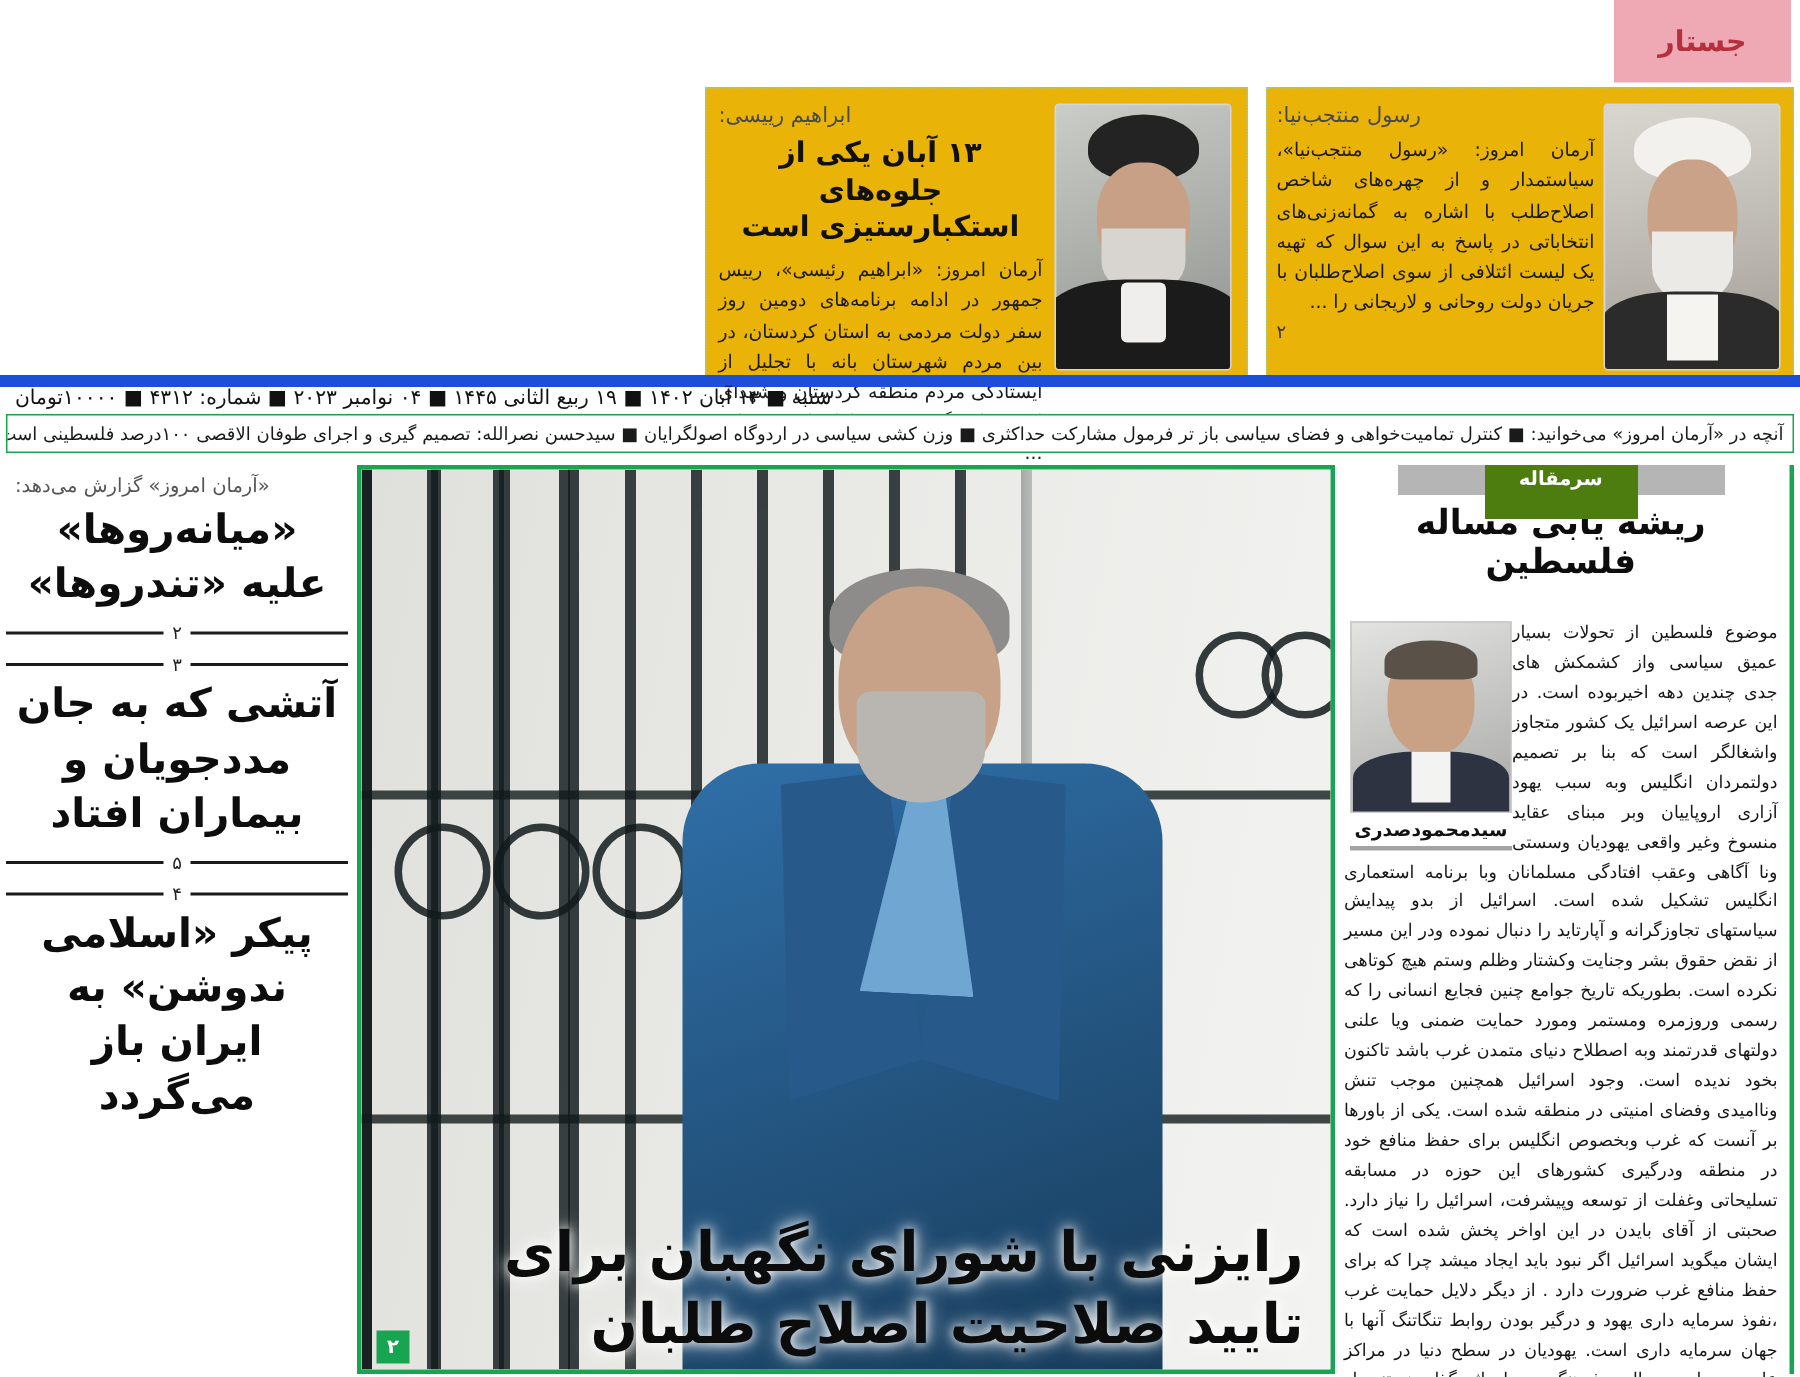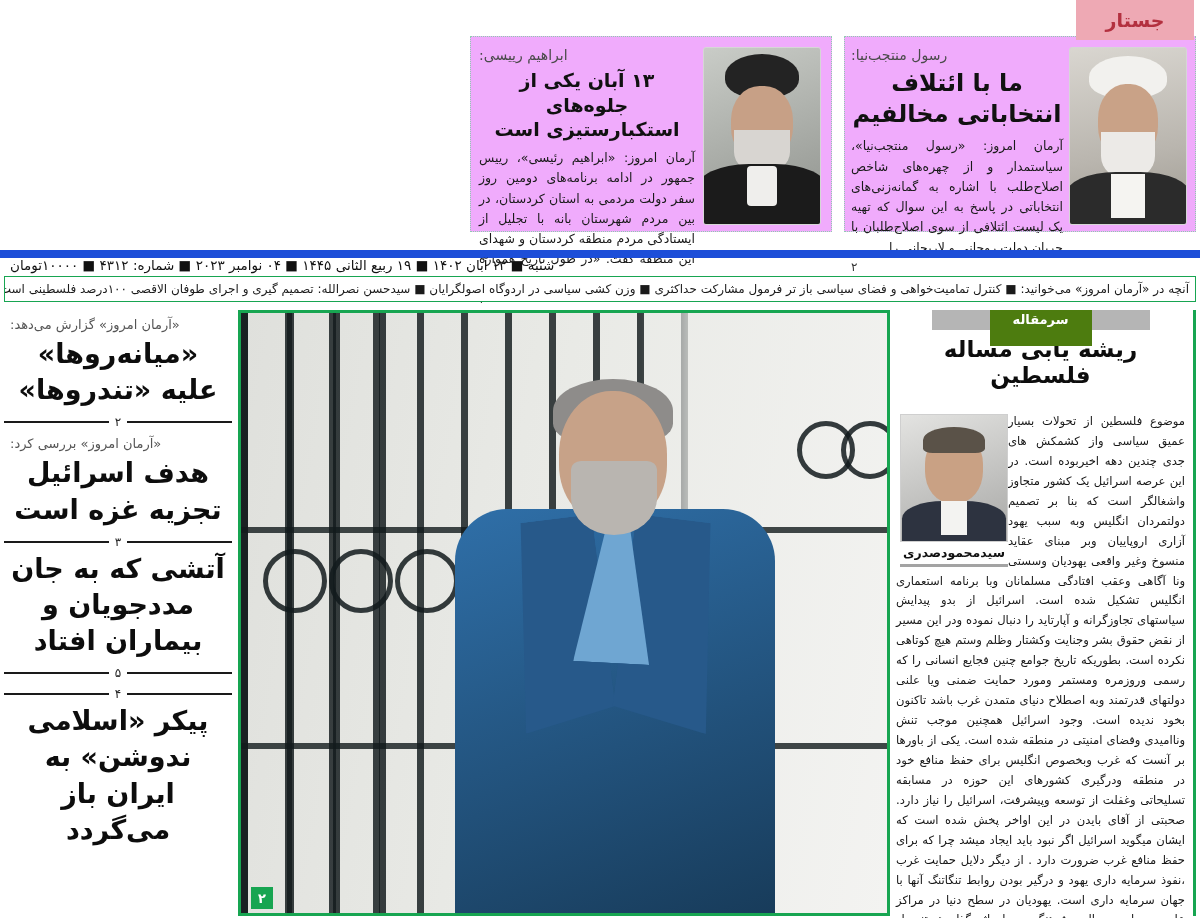--- a/index.html
+++ b/index.html
@@ -44,30 +44,30 @@
     text-shadow:1.5px 0 0 #fff,-1.5px 0 0 #fff,0 1.5px 0 #fff,0 -1.5px 0 #fff,
       2px 2px 0 #fff,-2px -2px 0 #fff;
     white-space:nowrap;
   }
   .logo-sub{
     position:absolute;right:38px;top:172px;
     font-size:16px;color:#ffffff;white-space:nowrap;
     letter-spacing:0.5px;
   }
   .jostar-badge{
-    position:absolute;right:6px;top:0;width:118px;height:40px;
+    position:absolute;right:6px;top:0;width:118px;height:55px;
     background:#eea9b4;display:flex;align-items:center;justify-content:center;
     color:#b3303f;font-size:19px;font-weight:bold;letter-spacing:4px;
     z-index:3;
   }
 
   
   .teaser{
-    position:absolute;top:36px;height:196px;
-    border:1px dotted #8fcfae;background:#f0abfc;
+    position:absolute;top:58px;height:196px;
+    border:1px dotted #8fcfae;background:#eab308;
     box-sizing:border-box;padding:6px;
   }
   .teaser-a{right:368px;width:362px;}
   .teaser-b{right:4px;width:352px;}
   .t-photo{
     position:absolute;top:10px;width:116px;height:176px;
     border:1px solid #d6d6d6;background:#cfcfcf;overflow:hidden;border-radius:3px;
   }
   .teaser-a .t-photo{right:10px;}
   .teaser-b .t-photo{right:8px;}
@@ -254,21 +254,20 @@
           <div class="p-bg"></div>
           <div class="p-turban" style="top:8px;width:78px;height:42px;background:#f2f1ee;border-radius:50% 50% 40% 40%;"></div>
           <div class="p-head" style="top:36px;width:60px;height:76px;background:#c9a287;"></div>
           <div class="p-beard" style="top:84px;width:54px;height:48px;background:#eceae7;"></div>
           <div class="p-body" style="top:124px;width:124px;height:56px;background:#2b2b2b;"></div>
           <div style="position:absolute;left:50%;transform:translateX(-50%);top:126px;width:34px;height:44px;background:#f5f4f1;"></div>
         </div>
       </div>
       <div class="t-body">
         <div class="t-kicker">رسول منتجب‌نیا:</div>
-        <div class="t-title">ما با ائتلاف انتخاباتی مخالفیم</div>
         <div class="t-text">آرمان امروز: «رسول منتجب‌نیا»، سیاستمدار و از چهره‌های شاخص اصلاح‌طلب با اشاره به گمانه‌زنی‌های انتخاباتی در پاسخ به این سوال که تهیه یک لیست ائتلافی از سوی اصلاح‌طلبان با جریان دولت روحانی و لاریجانی را ...</div>
         <div class="t-page">۲</div>
       </div>
     </div>
   </div>
 
   <div class="datebar">
     <div class="date-line">شنبه ■ ۱۳ آبان ۱۴۰۲ ■ ۱۹ ربیع الثانی ۱۴۴۵ ■ ۰۴ نوامبر ۲۰۲۳ ■ شماره: ۴۳۱۲ ■ ۱۰۰۰۰تومان</div>
   </div>
 
@@ -280,24 +279,20 @@
     <div class="brief">
       <div class="b-kicker">«آرمان امروز» گزارش می‌دهد:</div>
       <div class="b-title">«میانه‌روها» علیه «تندروها»</div>
     </div>
     <div class="b-sep">
       <span class="ln"></span>
       <span class="pg">۲</span>
       <span class="ln"></span>
     </div>
 
-    <div class="brief">
-      <div class="b-kicker">«آرمان امروز» بررسی کرد:</div>
-      <div class="b-title">هدف اسرائیل تجزیه غزه است</div>
-    </div>
     <div class="b-sep">
       <span class="ln"></span>
       <span class="pg">۳</span>
       <span class="ln"></span>
     </div>
 
     <div class="brief">
       <div class="b-title">آتشی که به جان مددجویان و بیماران افتاد</div>
     </div>
     <div class="b-sep">
@@ -331,20 +326,23 @@
       <div class="mp-scroll" style="left:556px;top:108px;width:48px;height:48px;"></div>
       <div class="mp-scroll" style="left:600px;top:108px;width:48px;height:48px;"></div>
       <div class="mp-man-body"></div>
       <div class="mp-man-lapelL"></div>
       <div class="mp-man-lapelR"></div>
       <div class="mp-man-shirt"></div>
       <div class="mp-man-hair"></div>
       <div class="mp-man-head"></div>
       <div class="mp-man-beard"></div>
     </div>
+    <div class="main-headline">
+      <div class="hl">رایزنی با شورای نگهبان برای تایید صلاحیت اصلاح طلبان</div>
+    </div>
     <div class="mh-page">۲</div>
   </div>
 
   <div class="col-right">
     <div class="edit-head">
       <div class="inner">سرمقاله</div>
     </div>
     <div class="edit-title">ریشه یابی مساله فلسطین</div>
 
     <div class="edit-author-wrap">

